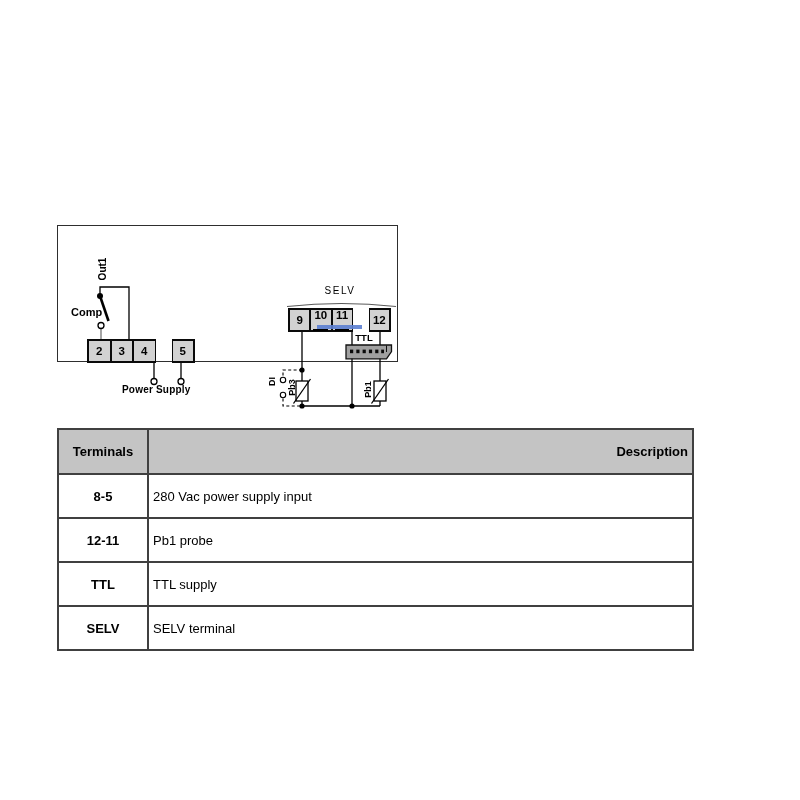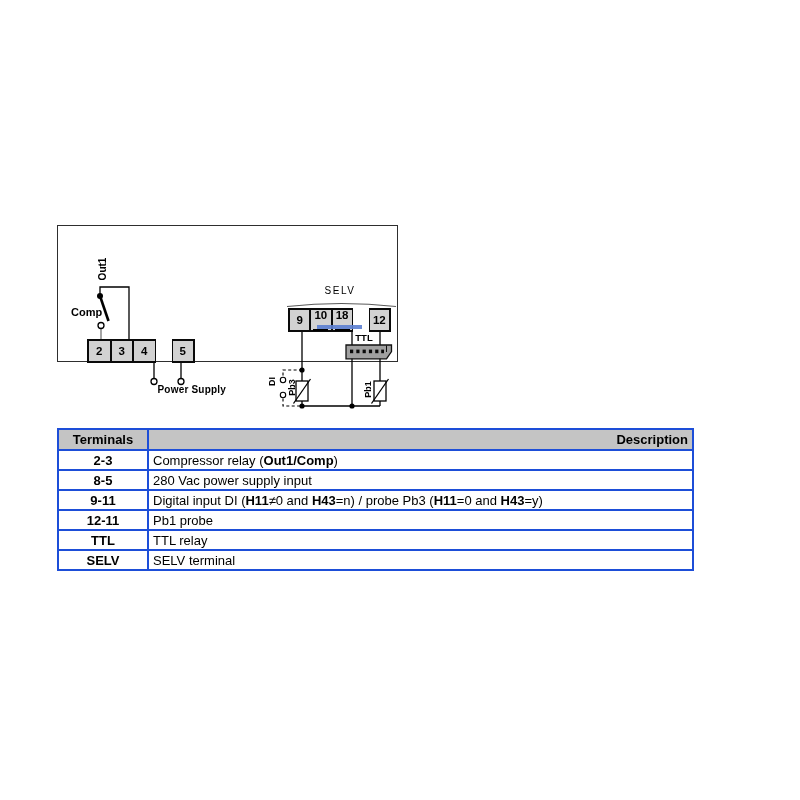--- a/index.html
+++ b/index.html
@@ -25,33 +25,33 @@
   .tcell:last-child{border-right-width:2px;margin-left:16px;}
   #terminal-block-left{left:87px;top:339px;width:108px;height:24px;}
   #terminal-block-right{left:288px;top:308px;width:103px;height:24px;}
   .num-u{border-bottom:2px solid #000;padding:0 1px 8px 1px;line-height:11px;}
   #blue-bar{left:317px;top:325px;width:45px;height:4px;background:var(--highlight-blue,#5b7ed0);z-index:4;opacity:.9;}
   .dlabel{z-index:5;white-space:nowrap;}
   .b{font-weight:bold;}
   .rot{transform:rotate(-90deg);transform-origin:center center;text-align:center;}
   #label-out1{left:83px;top:263px;width:40px;height:12px;font-size:10px;}
   #label-comp{left:71px;top:306px;width:30px;font-size:11px;}
-  #label-power-supply{left:122px;top:384px;width:104px;text-align:right;font-size:10px;letter-spacing:.2px;}
+  #label-power-supply{left:122px;top:384px;width:104px;text-align:left;font-size:10px;letter-spacing:.2px;}
   #label-selv{left:314px;top:285px;width:52px;text-align:center;font-size:10px;letter-spacing:1.5px;}
   #label-ttl{left:349px;top:332px;width:30px;text-align:center;font-size:9.5px;}
   #label-di{left:258px;top:376px;width:28px;height:11px;font-size:9px;}
   #label-pb3{left:275px;top:382px;width:34px;height:11px;font-size:9px;}
   #label-pb1{left:351px;top:384px;width:34px;height:11px;font-size:9px;}
   
   #terminal-table{
     left:57px;top:428px;width:637px;border-collapse:collapse;
     font-size:13px;table-layout:fixed;z-index:2;
   }
   #terminal-table th,#terminal-table td{
-    border:2px solid #1d4ed8;padding:0 4px;height:18px;overflow:hidden;white-space:nowrap;
+    border:2px solid #404040;padding:12px 4px;height:18px;overflow:hidden;white-space:nowrap;
   }
   #terminal-table th{background:var(--header-gray,#c4c4c4);font-weight:bold;height:19px;}
   th.col-term{width:80px;text-align:center;}
   th.col-desc{text-align:right;}
   td.cell-term{text-align:center;font-weight:bold;padding:0;}
   td.cell-desc{text-align:left;}
 </style>
 </head>
 <body style="--terminal-fill: #d2d2d2; --highlight-blue: #5b7ed0; --connector-gray: #a0a0a0; --header-gray: #c4c4c4;">
 
@@ -136,21 +136,21 @@
   </div>
 
   <div class="abs tblock" id="terminal-block-right">
     <div class="tcell">
         <span>9</span>
       </div>
     <div class="tcell">
         <span class="num-u">10</span>
       </div>
     <div class="tcell">
-        <span class="num-u">18</span>
+        <span class="num-u">11</span>
       </div>
     <div class="tcell">
         <span>12</span>
       </div>
   </div>
 
   <div class="abs" id="blue-bar"></div>
 
   <div class="abs dlabel rot b" id="label-out1">Out1</div>
   <div class="abs dlabel b" id="label-comp">Comp</div>
@@ -165,37 +165,29 @@
 
 <table class="abs" id="terminal-table">
   <thead>
     <tr>
       <th class="col-term">Terminals</th>
       <th class="col-desc">Description</th>
     </tr>
   </thead>
   <tbody id="table-body">
       <tr>
-        <td class="cell-term">2-3</td>
-        <td class="cell-desc"><span>Compressor relay (</span><b>Out1/Comp</b><span>)</span></td>
-      </tr>
-      <tr>
         <td class="cell-term">8-5</td>
         <td class="cell-desc"><span>280 Vac power supply input</span></td>
-      </tr>
-      <tr>
-        <td class="cell-term">9-11</td>
-        <td class="cell-desc"><span>Digital input DI (</span><b>H11</b><span>≠0 and </span><b>H43</b><span>=n) / probe Pb3 (</span><b>H11</b><span>=0 and </span><b>H43</b><span>=y)</span></td>
       </tr>
       <tr>
         <td class="cell-term">12-11</td>
         <td class="cell-desc"><span>Pb1 probe</span></td>
       </tr>
       <tr>
         <td class="cell-term">TTL</td>
-        <td class="cell-desc"><span>TTL relay</span></td>
+        <td class="cell-desc"><span>TTL supply</span></td>
       </tr>
       <tr>
         <td class="cell-term">SELV</td>
         <td class="cell-desc"><span>SELV terminal</span></td>
       </tr>
     </tbody>
 </table>
 
 </body></html>

